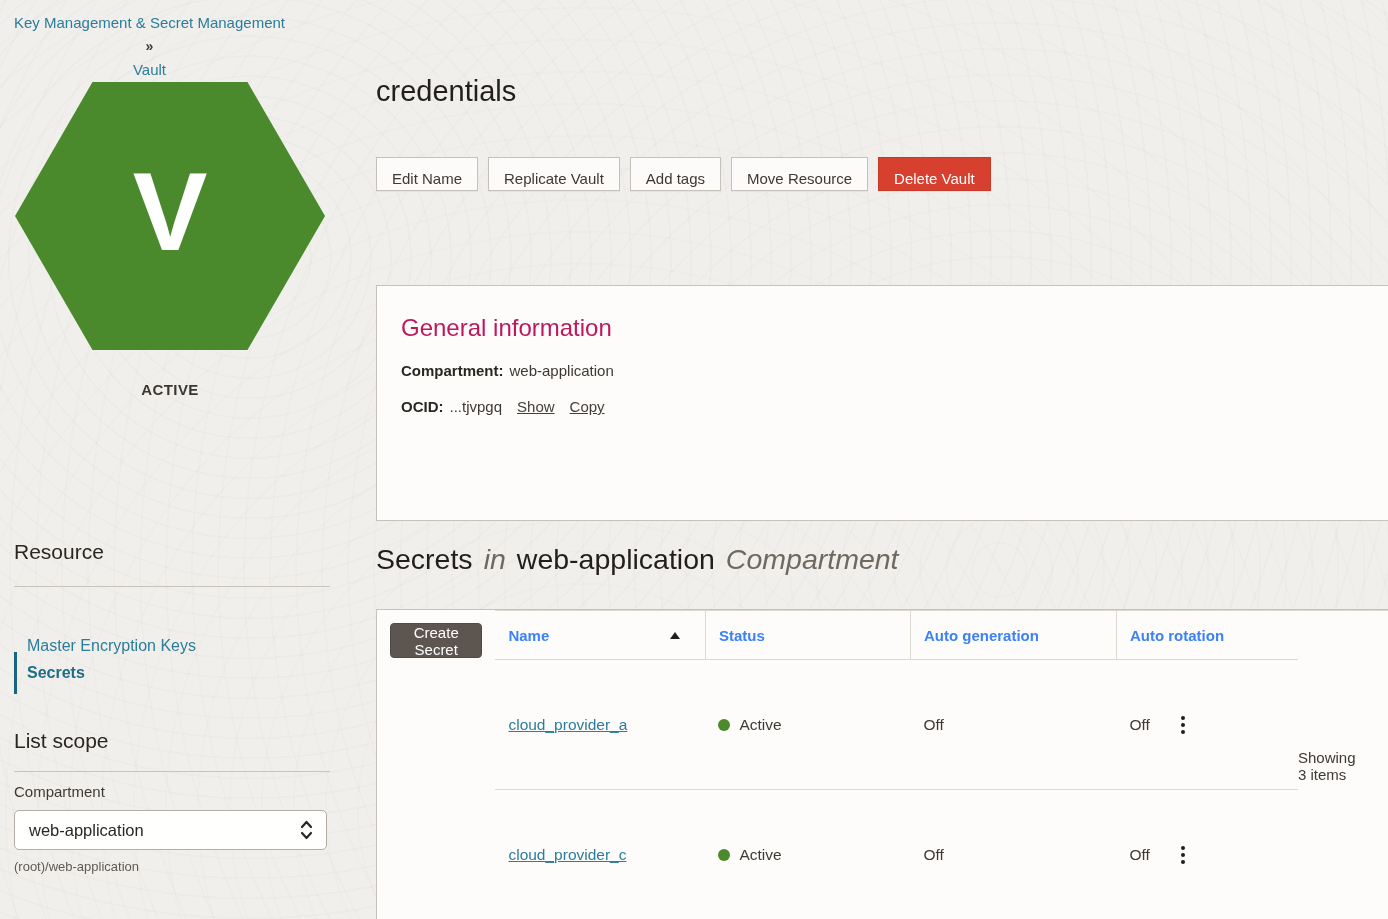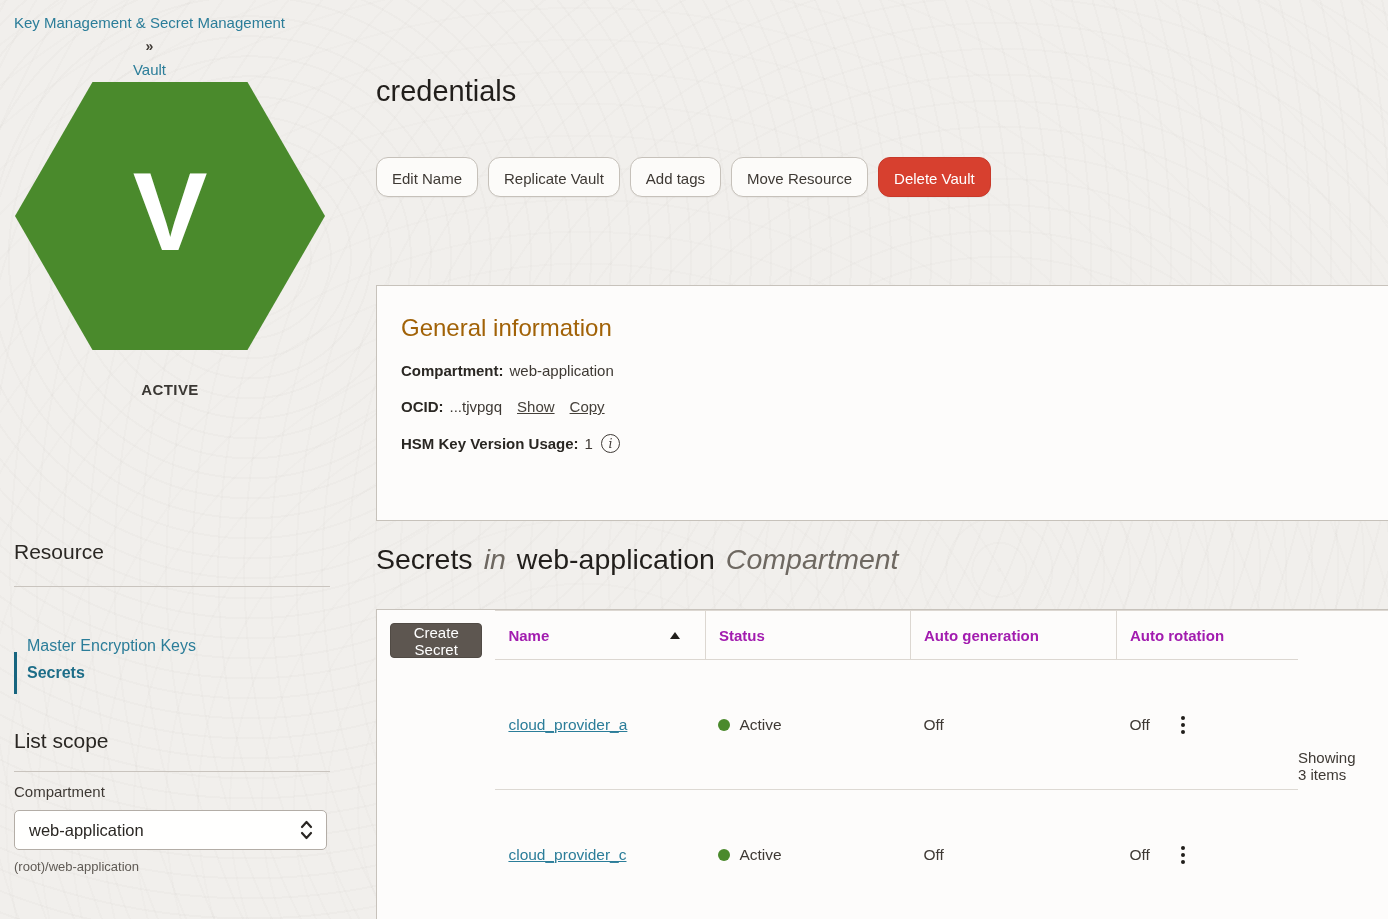--- a/index.html
+++ b/index.html
@@ -60,41 +60,41 @@
   }
   .comp-select .val { font-size:16.5px; color:#2a2723; }
   .comp-path { position:absolute; left:0; top:859px; font-size:13px; color:#5f5a54; }
 
   
   .right { position:absolute; left:360px; top:12px; width:1014px; height:919px;margin-left:16px; }
   .page-title { position:absolute; top:63px; left:0; font-size:29px; font-weight:400; color:#211e1b; }
 
   .actions { position:absolute; top:145px; left:0; display:flex; gap:10px; }
   .btn {
-    height:40px; padding:12px 15px; font-size:15px; font-family:inherit;
-    border-radius:12px; border:1px solid #c6c1ba; background:#fcfbf9; color:#3e3934;
+    height:34px; padding:12px 15px; font-size:15px; font-family:inherit;
+    border-radius:0; border:1px solid #c6c1ba; background:#fcfbf9; color:#3e3934;
     cursor:pointer; box-shadow:0 1px 1px rgba(0,0,0,0.04);
   }
   .btn.danger { background:#d7402f; border-color:#c8392a; color:#fff; }
 
   .tabs { position:absolute; top:228px; left:0; display:flex; z-index:2; }
   .tab {
     height:46px; line-height:45px; font-size:16.5px; padding:0 36px; cursor:pointer; color:#36312c;
   }
   .tab.active {
     background:#fdfcfb; border:1px solid #c7c2bb; border-bottom:none;
   }
   .tab.inactive { color:#3e3934; padding:0 32px; }
 
   .panel {
     position:absolute; top:273px; left:0; width:1013px; height:236px;
     background:#fdfcfb; border:1px solid #c7c2bb; z-index:1;
     padding:28px 24px;
   }
-  .panel h2 { font-size:24px; font-weight:400; color:#a16207; margin-bottom:20px; }
+  .panel h2 { font-size:24px; font-weight:400; color:#be185d; margin-bottom:20px; }
   .info-line { font-size:15px; margin-bottom:19px; color:#3e3934; display:flex; align-items:center; }
   .info-line .lbl { font-weight:700; color:#2a2723; margin-right:6px;text-align:right; }
   .inline-link { color:#45403a; text-decoration:underline; margin-left:15px; cursor:pointer; }
   .info-icon {
     display:inline-flex; align-items:center; justify-content:center;
     width:19px; height:19px; border:1.5px solid #3f3a36; border-radius:50%;
     margin-left:8px; cursor:pointer;
     font-family:"DejaVu Serif", serif; font-style:italic; font-size:12.5px; color:#3f3a36;
   }
 
@@ -111,21 +111,21 @@
   .card-top { padding:13px; }
   .btn-create {
     height:35px; padding:0 17px; font-size:15px; font-family:inherit;
     background:#5d5650; color:#fff; border:1px solid #514b45; border-radius:4px; cursor:pointer;
   }
   table.secrets { width:100%; border-collapse:collapse; table-layout:fixed; }
   table.secrets col.c1 { width:210px; }
   table.secrets col.c2 { width:205px; }
   table.secrets col.c3 { width:206px; }
   thead th {
-    height:49px; padding:0 13px; text-align:left; font-size:15px; font-weight:700; color:#a21caf;
+    height:49px; padding:0 13px; text-align:left; font-size:15px; font-weight:700; color:#3b82f6;
     border-top:1px solid #dcd7d1; border-bottom:1px solid #dcd7d1;
   }
   thead th.sep { border-right:1px solid #dcd7d1; }
   th .th-flex { display:flex; align-items:center; justify-content:space-between; padding-right:12px; }
   .sort-asc { width:0; height:0; border-left:5px solid transparent; border-right:5px solid transparent; border-bottom:7px solid #211e1b; }
   tbody td { height:50px; padding:0 13px; font-size:15.5px; color:#3e3934; }
   tbody tr + tr td { border-top:1px solid #ddd9d3; }
   .secret-link { color:#2b7d99; text-decoration:underline; cursor:pointer; }
   .status-cell { display:flex; align-items:center; }
   .dot { width:12px; height:12px; border-radius:50%; background:#4a8a2c; margin-right:9px; flex:0 0 auto; }
@@ -196,25 +196,20 @@
       <h2>General information</h2>
       <div class="info-line">
         <span class="lbl">Compartment:</span>
         <span>web-application</span>
       </div>
       <div class="info-line">
         <span class="lbl">OCID:</span>
         <span>...tjvpgq</span>
         <a class="inline-link">Show</a>
         <a class="inline-link">Copy</a>
-      </div>
-      <div class="info-line">
-        <span class="lbl">HSM Key Version Usage:</span>
-        <span>1</span>
-        <span class="info-icon">i</span>
       </div>
     </div>
 
     <div class="sec-heading">
       <span>Secrets</span><span class="it">in</span><span>web-application</span><span class="it">Compartment</span>
     </div>
 
     <div class="card">
       <div class="card-top">
         <button class="btn-create">Create Secret</button>

